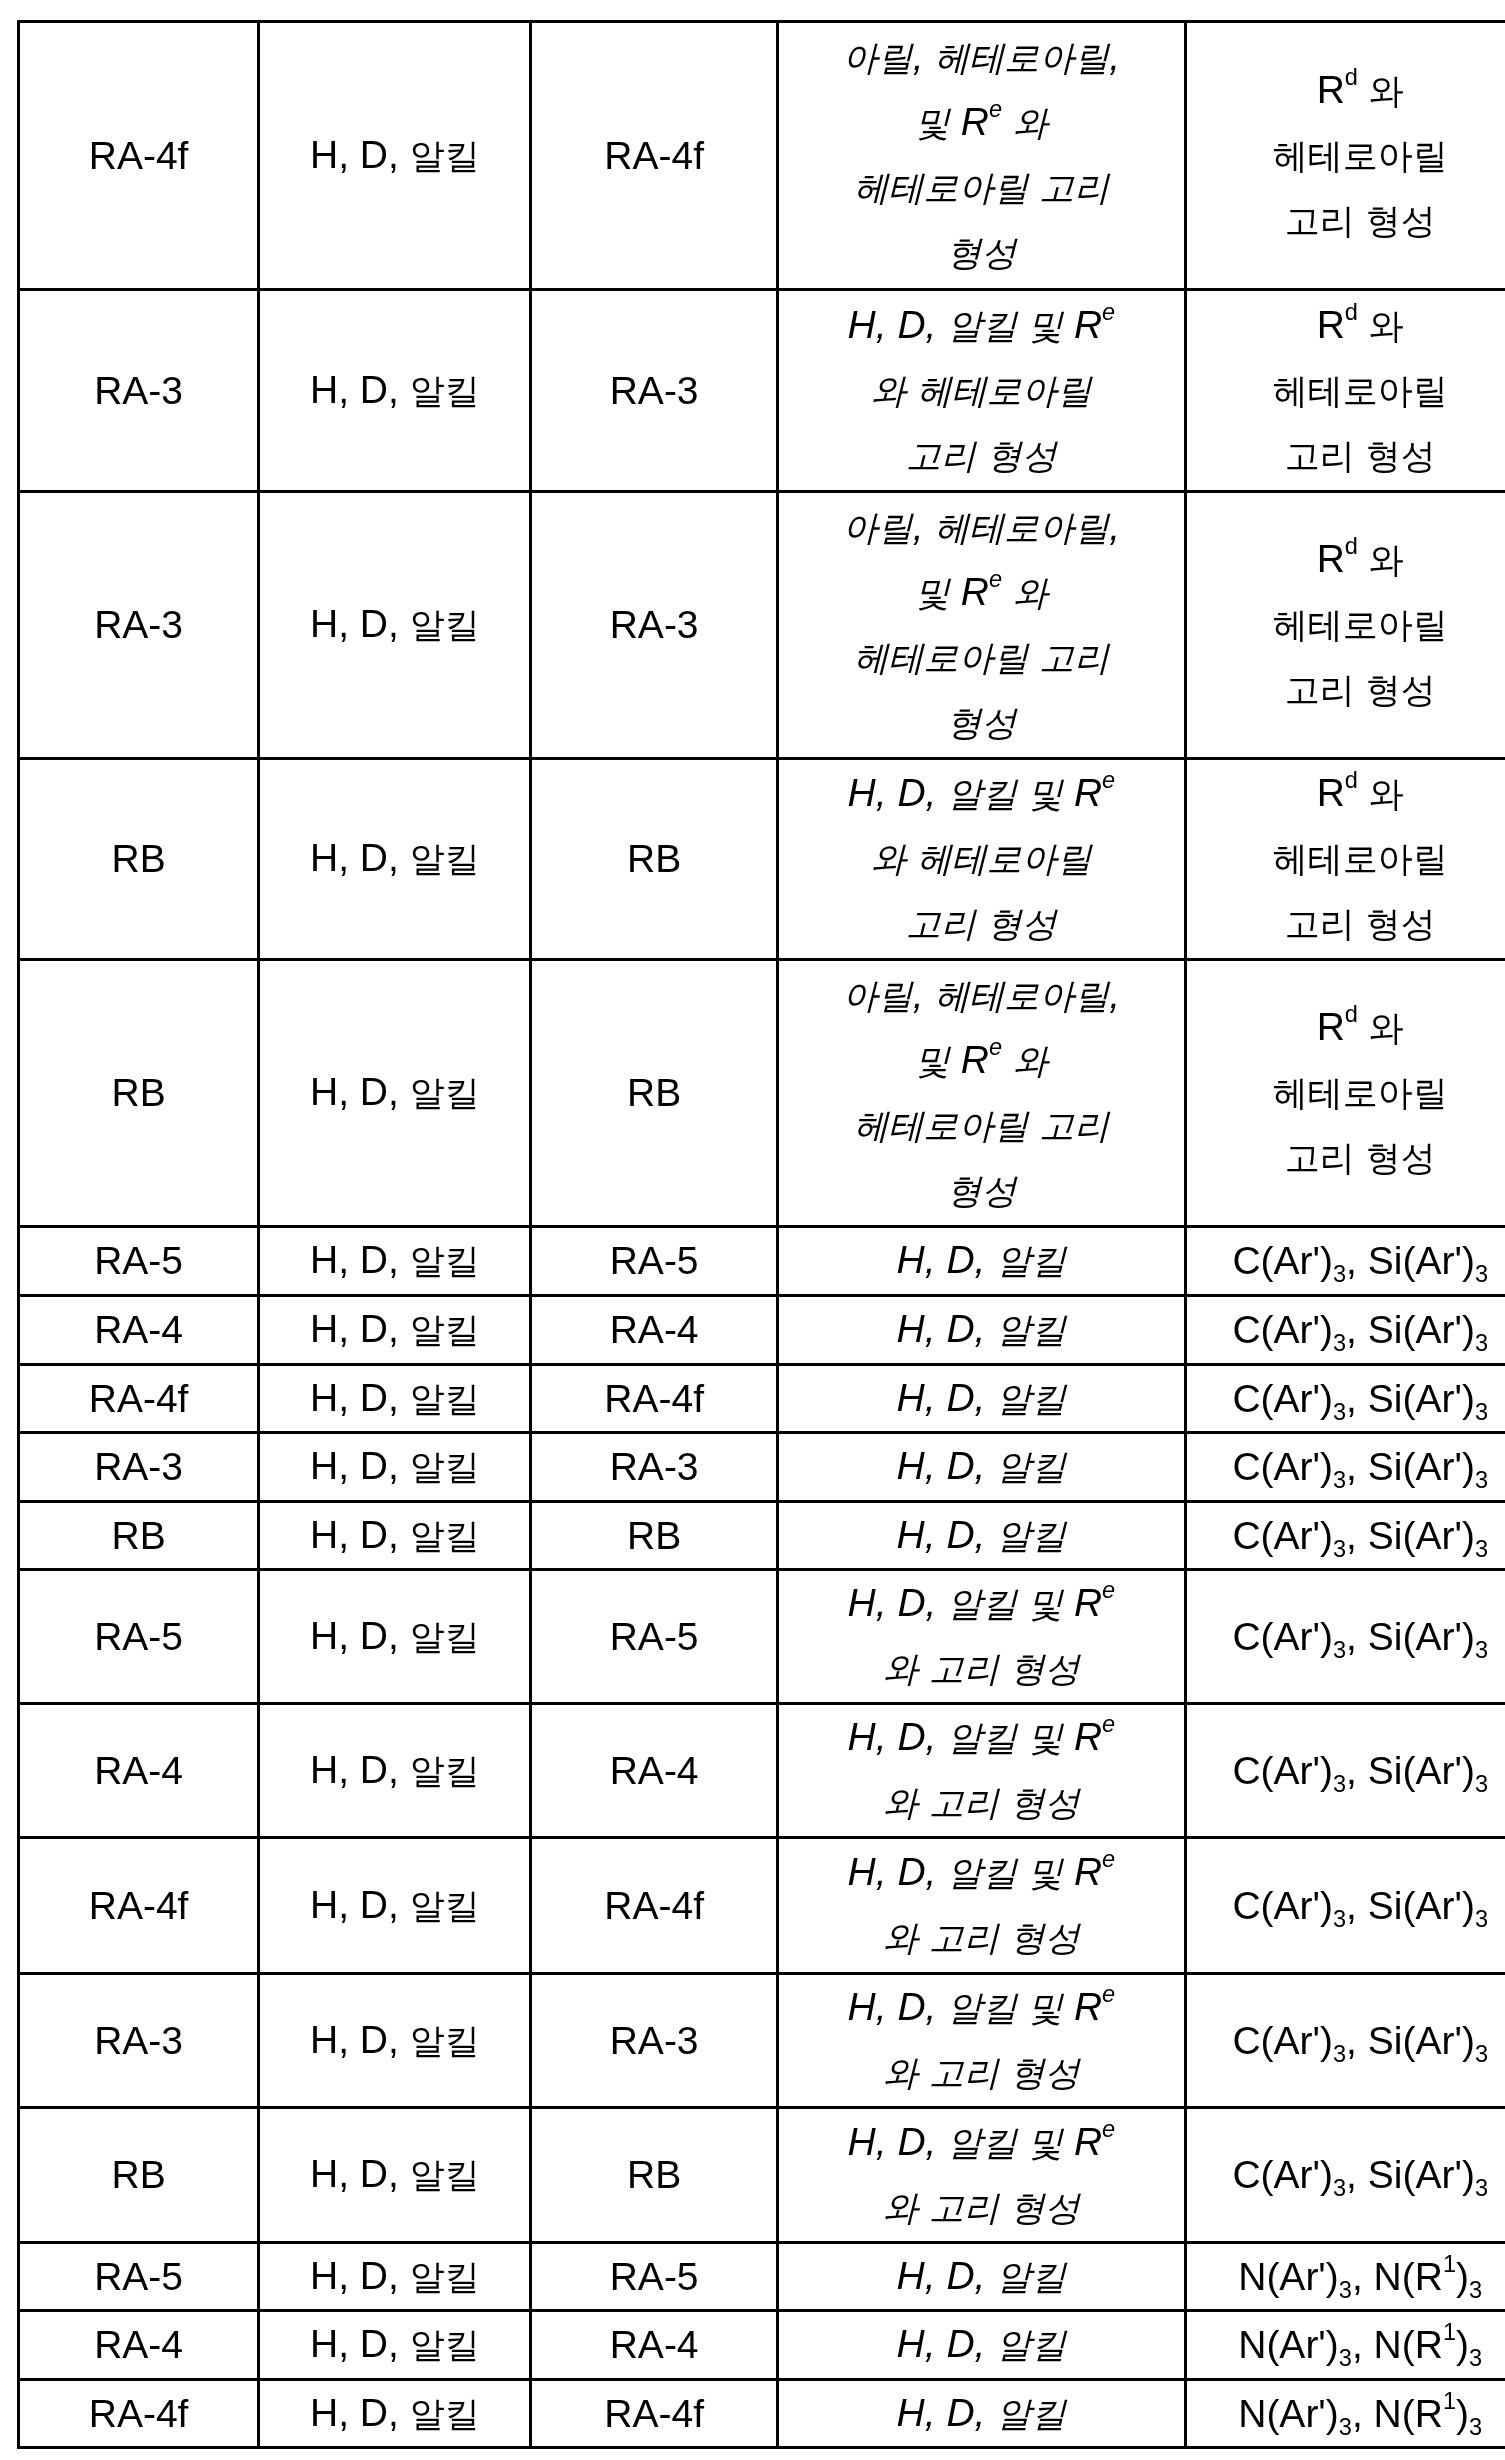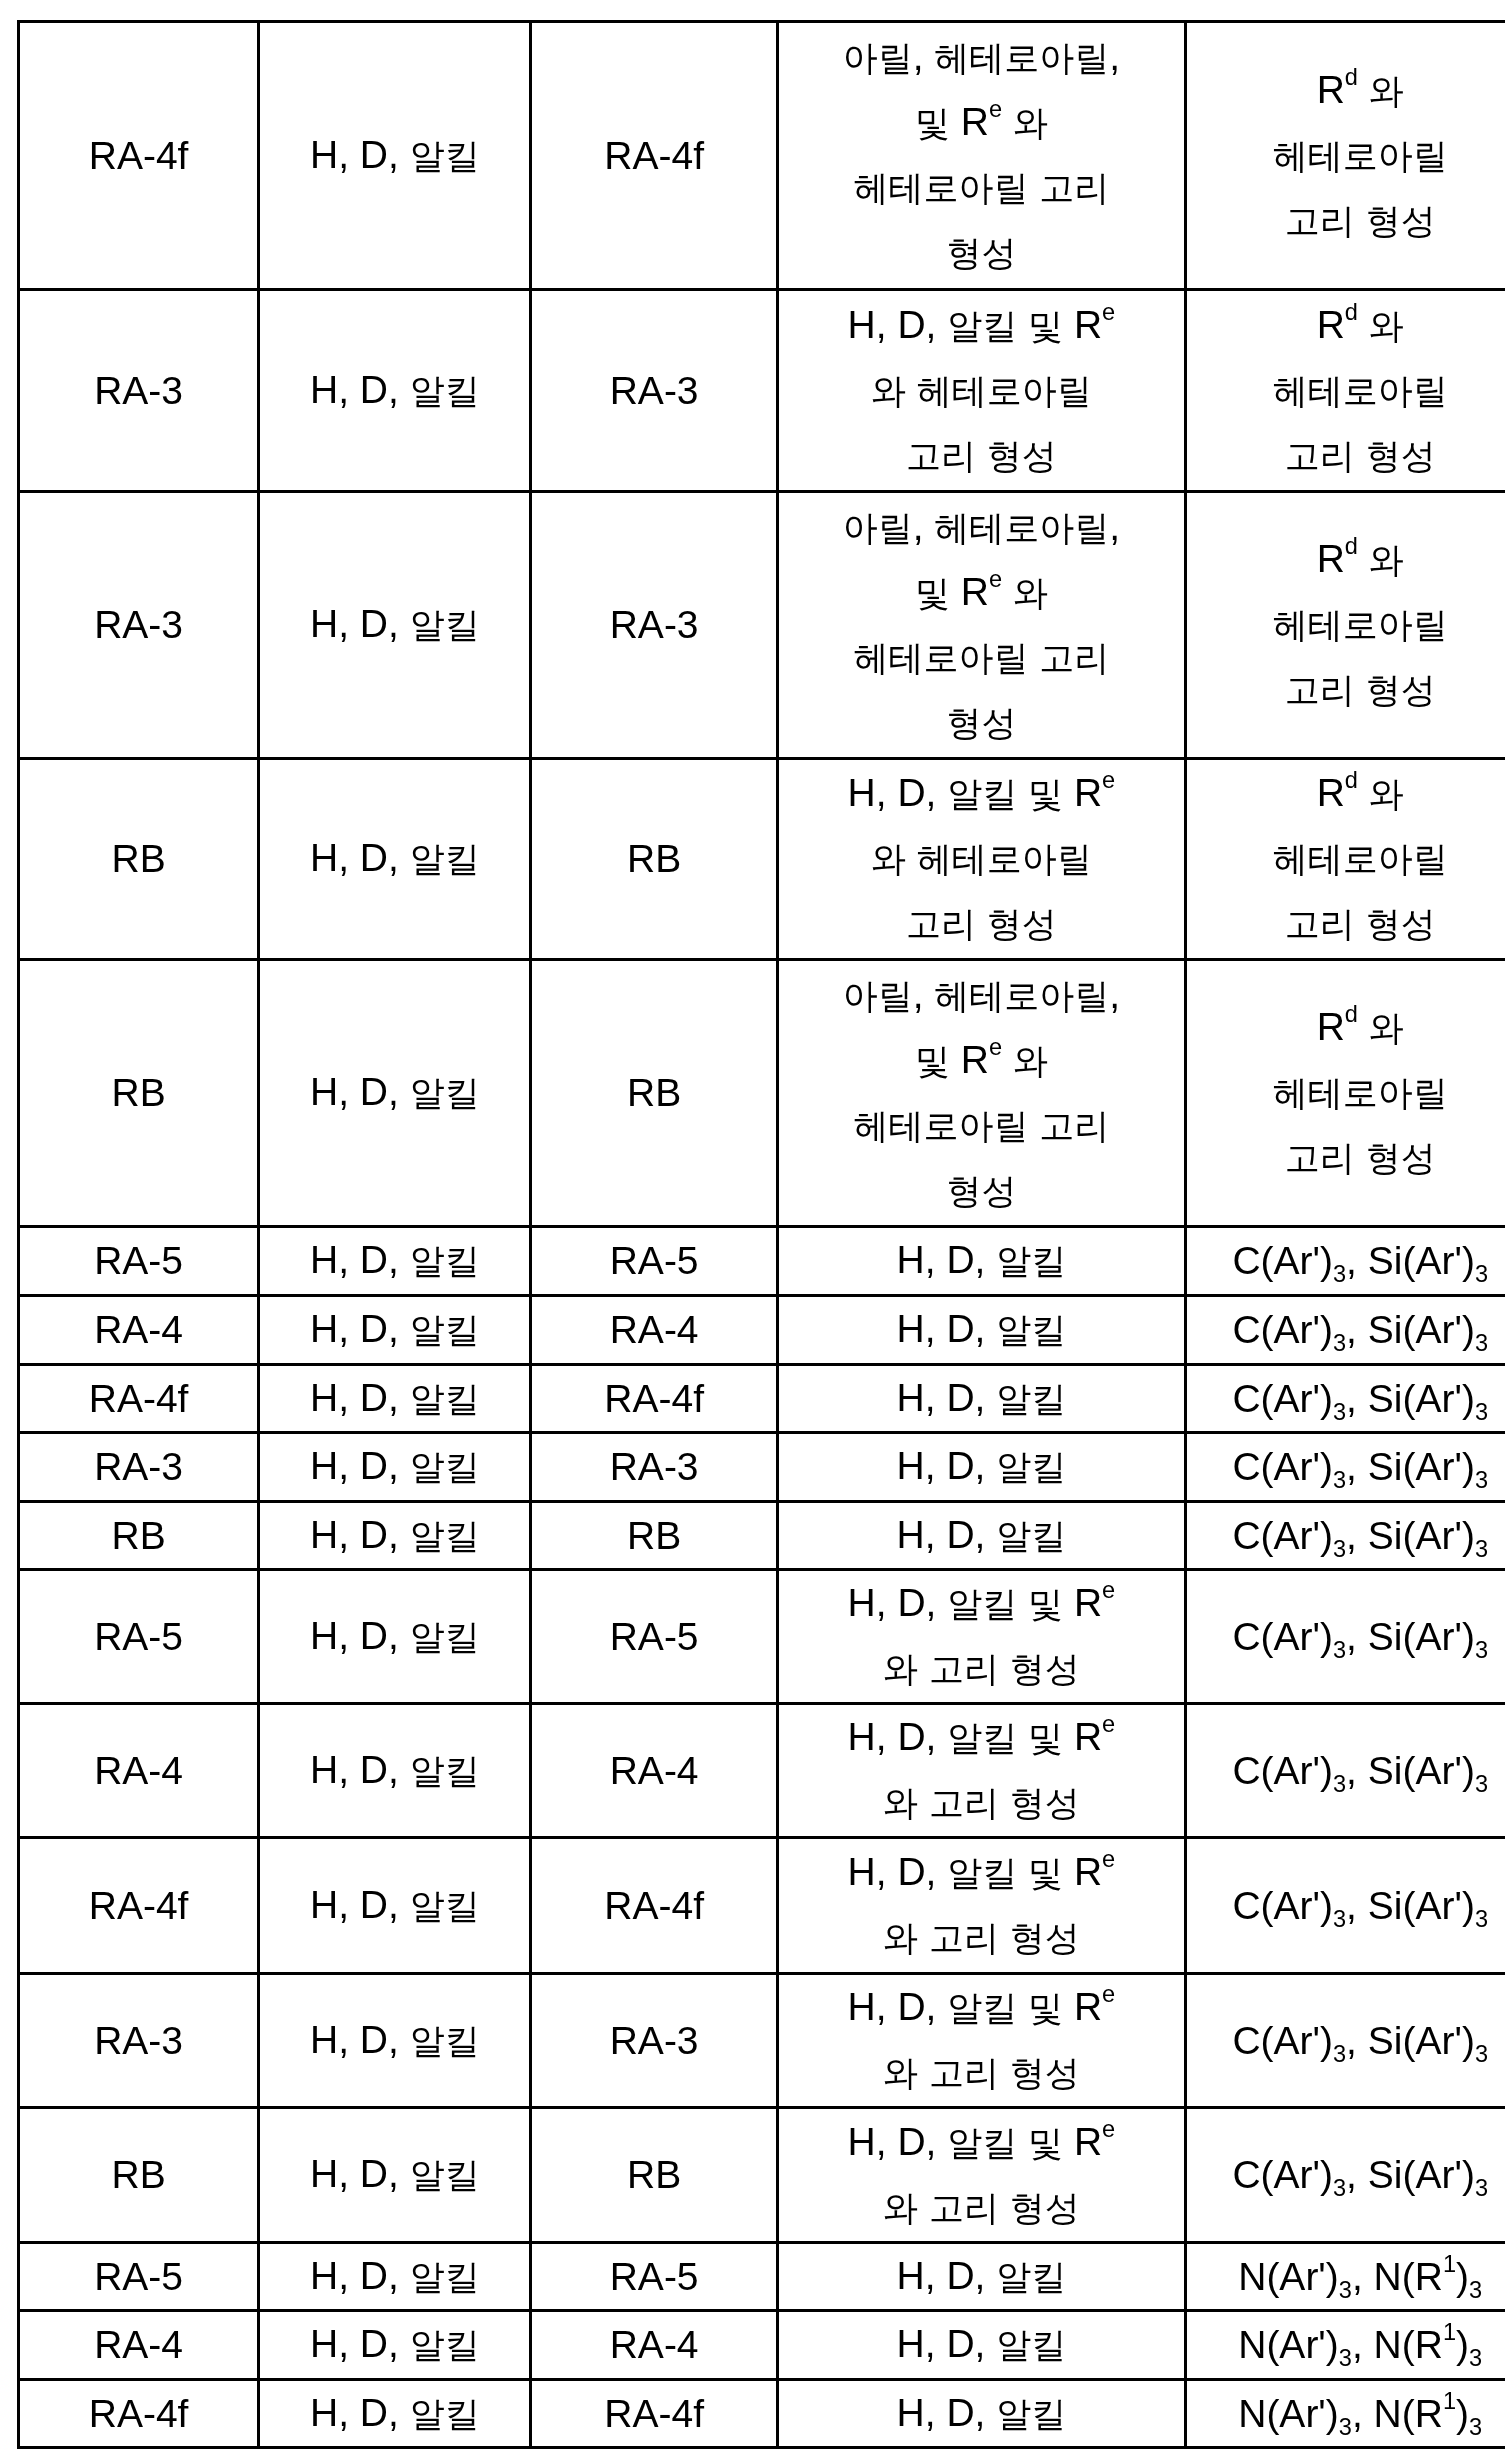--- a/index.html
+++ b/index.html
@@ -12,21 +12,21 @@
   }
   table.grid td {
     border: 3.9px solid #000;
     text-align: center; vertical-align: middle;
     padding: 0 3.9px;
     font-size: 39px; line-height: 63px;
   }
   table.grid td.c1 { width: 230px; }
   table.grid td.c2 { width: 261px; }
   table.grid td.c3 { width: 236px; }
-  table.grid td.c4 { width: 397px; }
+  table.grid td.c4 { width: 397px; font-style: italic; }
   table.grid td.c5 { width: 339px; }
   .line { display: block; white-space: nowrap; }
   .ko { font-family: "DejaVu Serif", serif; font-size: 35px; }
   sup { font-size: 23.6px; vertical-align: 17.7px; line-height: 0; }
   sub { font-size: 23.6px; vertical-align: -7.9px; line-height: 0; }
 </style>
 </head>
 <body>
 
 <table class="grid">

